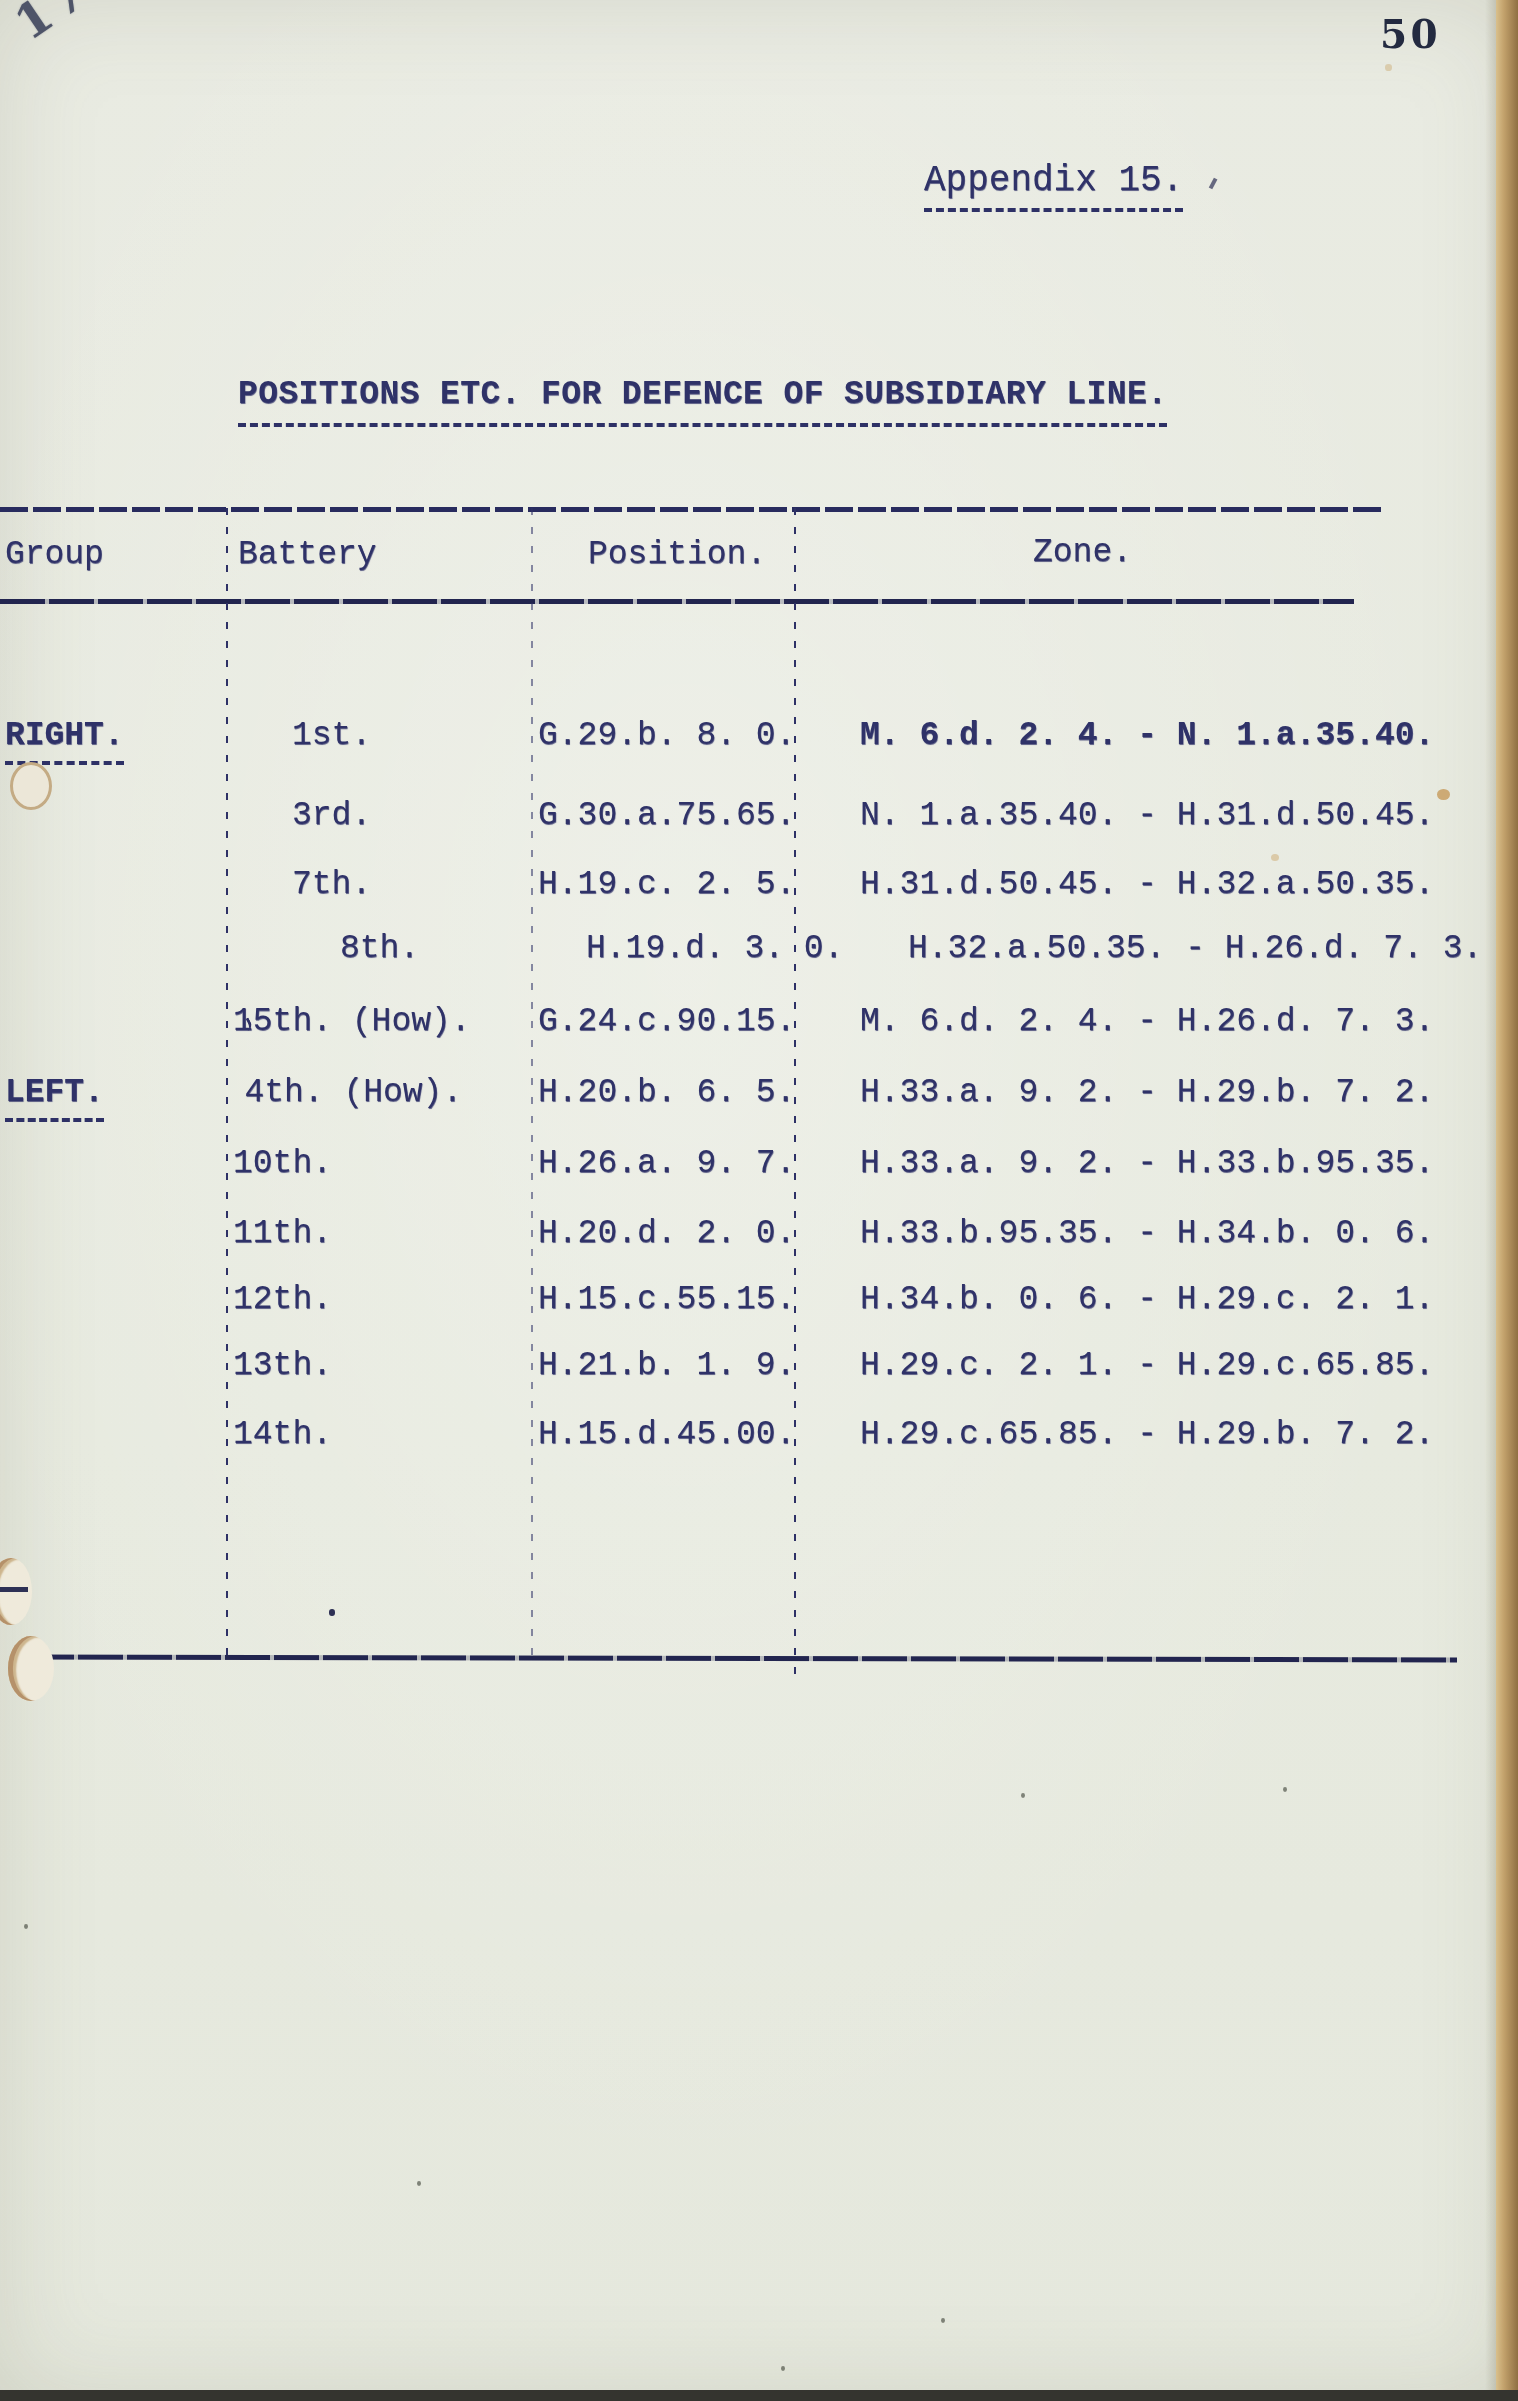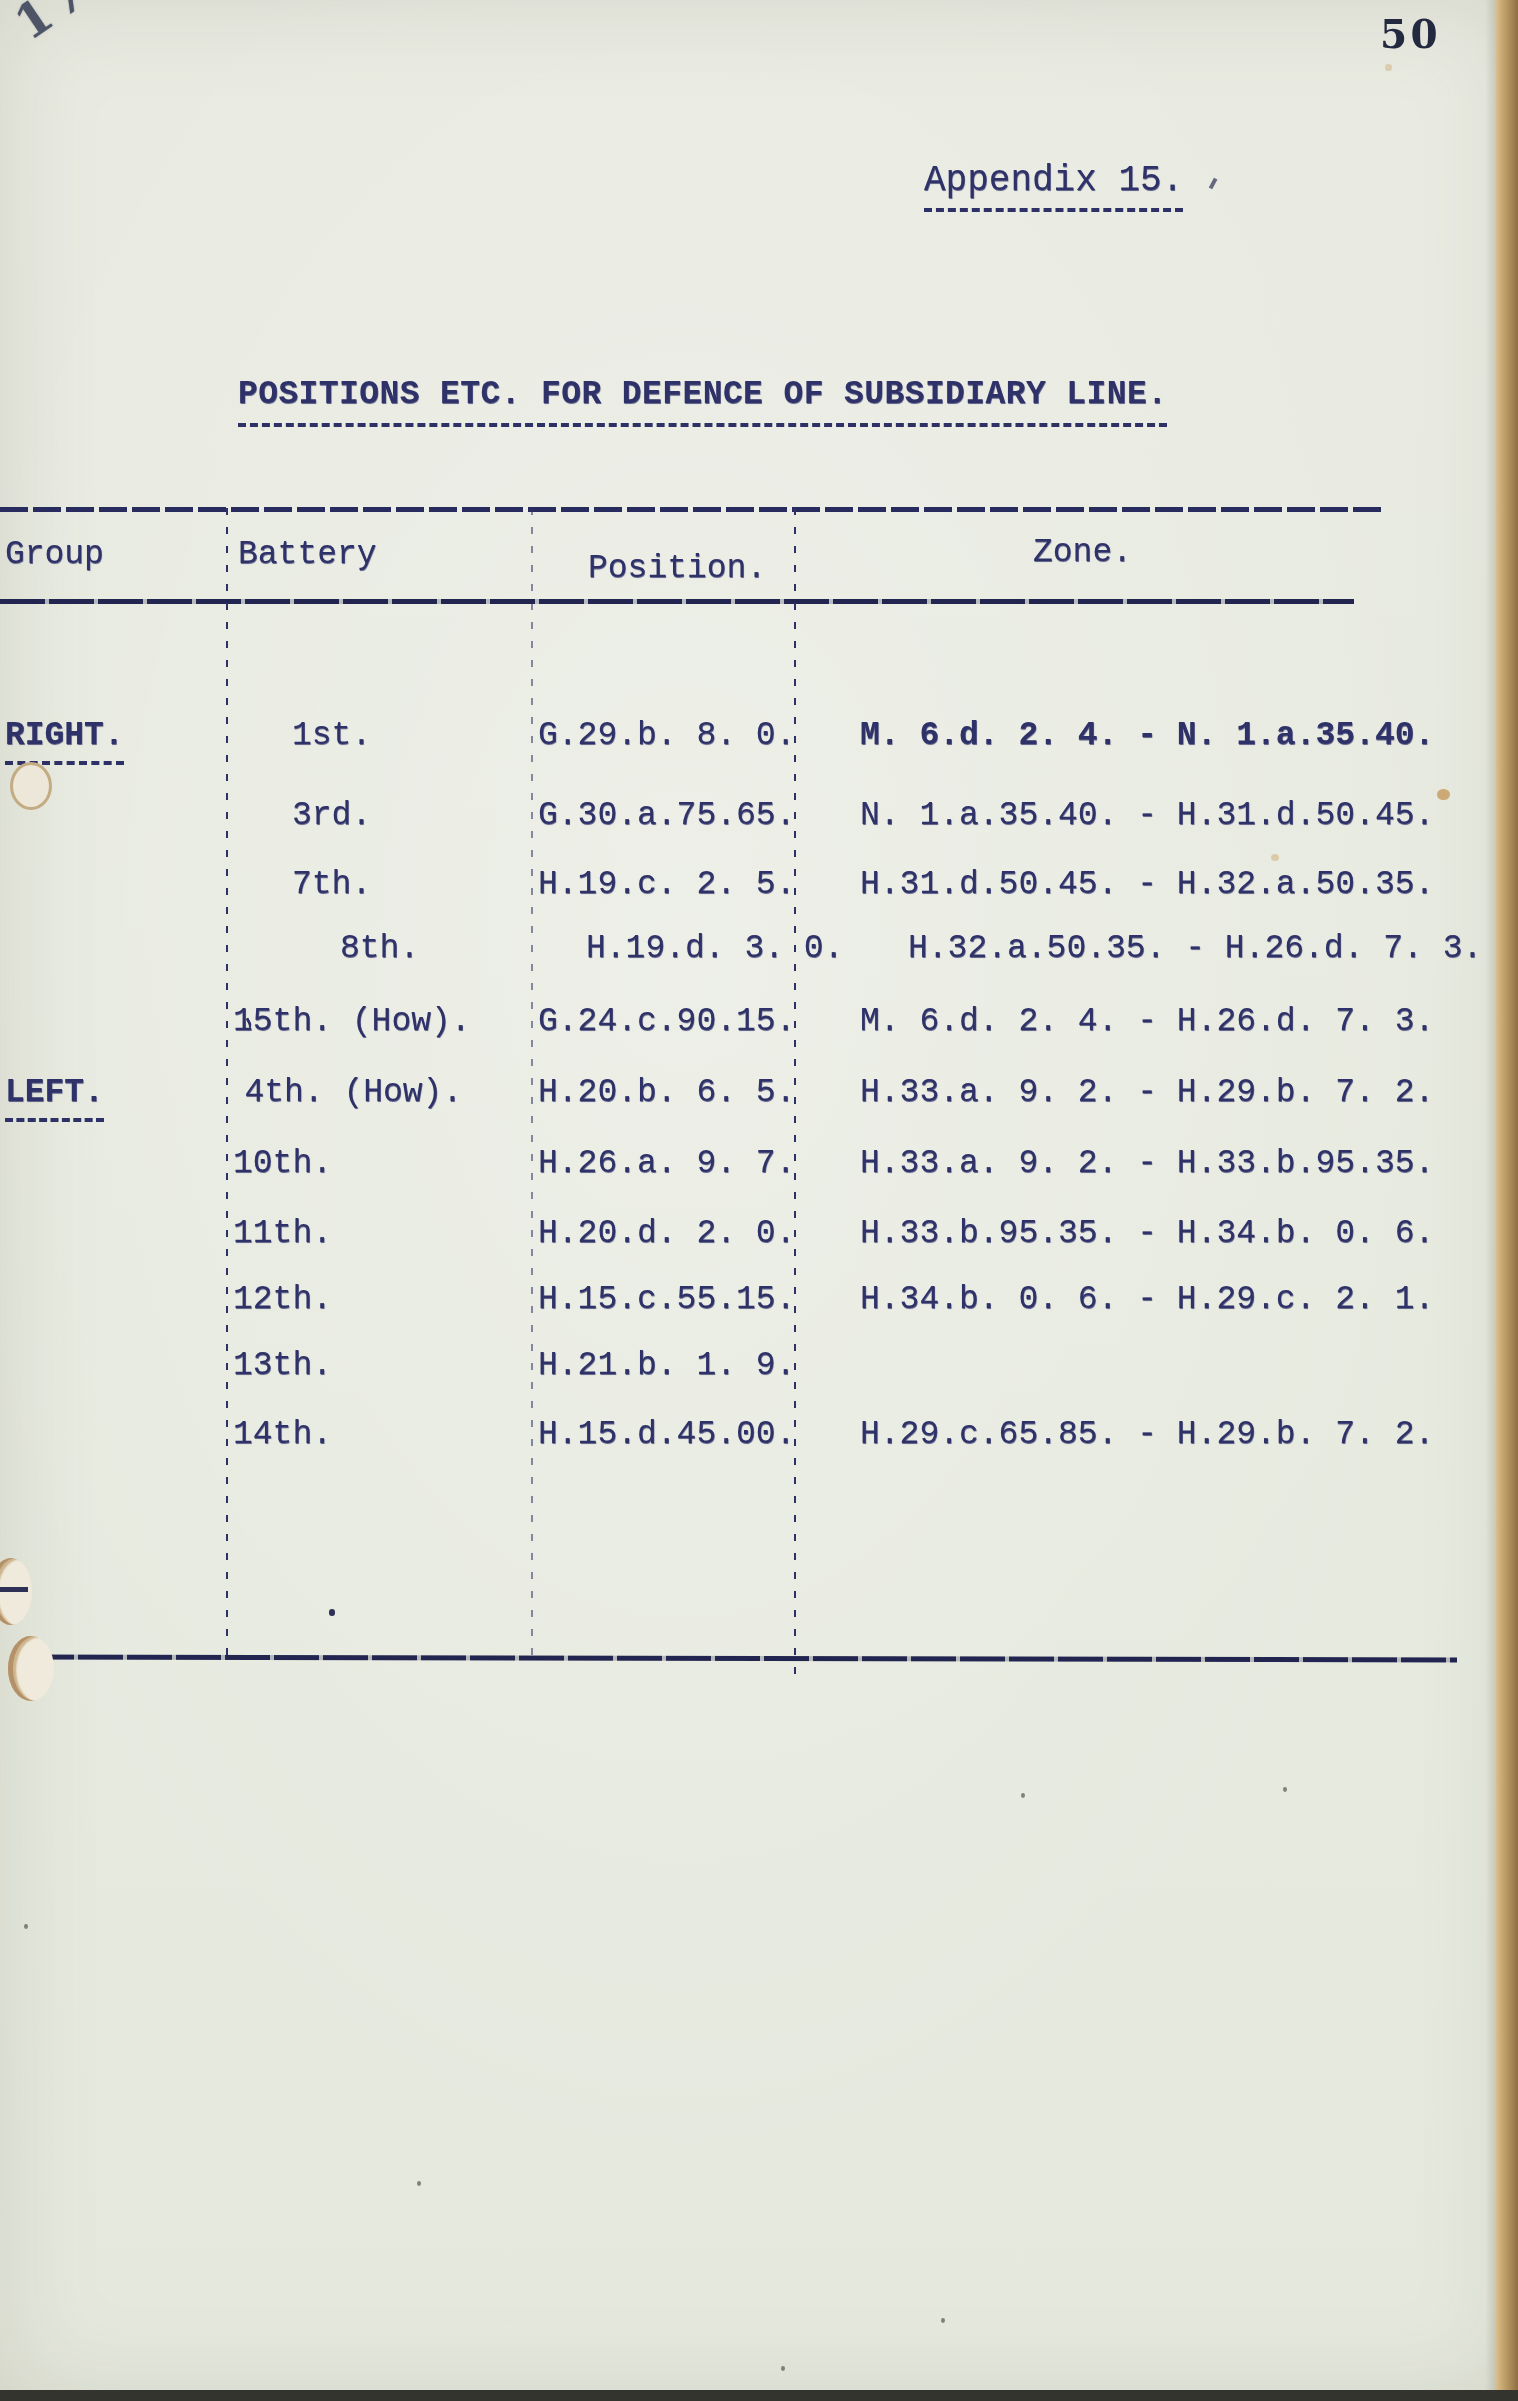--- a/index.html
+++ b/index.html
@@ -80,21 +80,21 @@
 
   <div class="hline" style="left:0;top:507px;width:1381px;"></div>
   <div class="hline solid" style="left:0;top:599px;width:1354px;"></div>
   <div class="hline solid" style="left:29px;top:1656px;width:1428px;transform:rotate(0.12deg);"></div>
   <div class="vline" style="left:226px;top:508px;height:1151px;"></div>
   <div class="vline" style="left:531px;top:508px;height:1151px;opacity:.55;"></div>
   <div class="vline" style="left:794px;top:508px;height:1173px;"></div>
 
   <div class="th typed" style="left:4.9px;top:536px;">Group</div>
   <div class="th typed" style="left:238px;top:536px;">Battery</div>
-  <div class="th typed" style="left:588px;top:536px;margin-top:14px;">Position.</div>
+  <div class="th typed" style="left:588px;top:536px;">Position.</div>
   <div class="th typed" style="left:1033px;top:534px;">Zone.</div>
 
   <div class="row" style="top:701px;">
     <span class="cell c-group typed group-label">RIGHT.</span>
     <span class="cell c-batt typed indent3">1st.</span>
     <span class="cell c-pos typed">G.29.b. 8. 0.</span>
     <span class="cell c-zone typed" style="font-weight:700;">M. 6.d. 2. 4. - N. 1.a.35.40.</span>
   </div>
   <div class="row" style="top:781px;">
     <span class="cell c-batt typed indent3">3rd.</span>
@@ -133,20 +133,21 @@
     <span class="cell c-zone typed">H.33.b.95.35. - H.34.b. 0. 6.</span>
   </div>
   <div class="row" style="top:1265px;">
     <span class="cell c-batt typed">12th.</span>
     <span class="cell c-pos typed">H.15.c.55.15.</span>
     <span class="cell c-zone typed">H.34.b. 0. 6. - H.29.c. 2. 1.</span>
   </div>
   <div class="row" style="top:1331px;padding-left:39px;">
     <span class="cell c-batt typed">13th.</span>
     <span class="cell c-pos typed">H.21.b. 1. 9.</span>
+    <span class="cell c-zone typed">H.29.c. 2. 1. - H.29.c.65.85.</span>
   </div>
   <div class="row" style="top:1400px;">
     <span class="cell c-batt typed">14th.</span>
     <span class="cell c-pos typed">H.15.d.45.00.</span>
     <span class="cell c-zone typed">H.29.c.65.85. - H.29.b. 7. 2.</span>
   </div>
 
   <div class="hole hole-ring" style="left:9.8px;top:762px;width:36px;height:42px;"></div>
   <div class="hole hole-torn" style="left:-9.8px;top:1558px;width:42px;height:67px;"></div>
   <div class="dash-mark" style="left:0;top:1587px;width:28px;height:4.9px;"></div>

